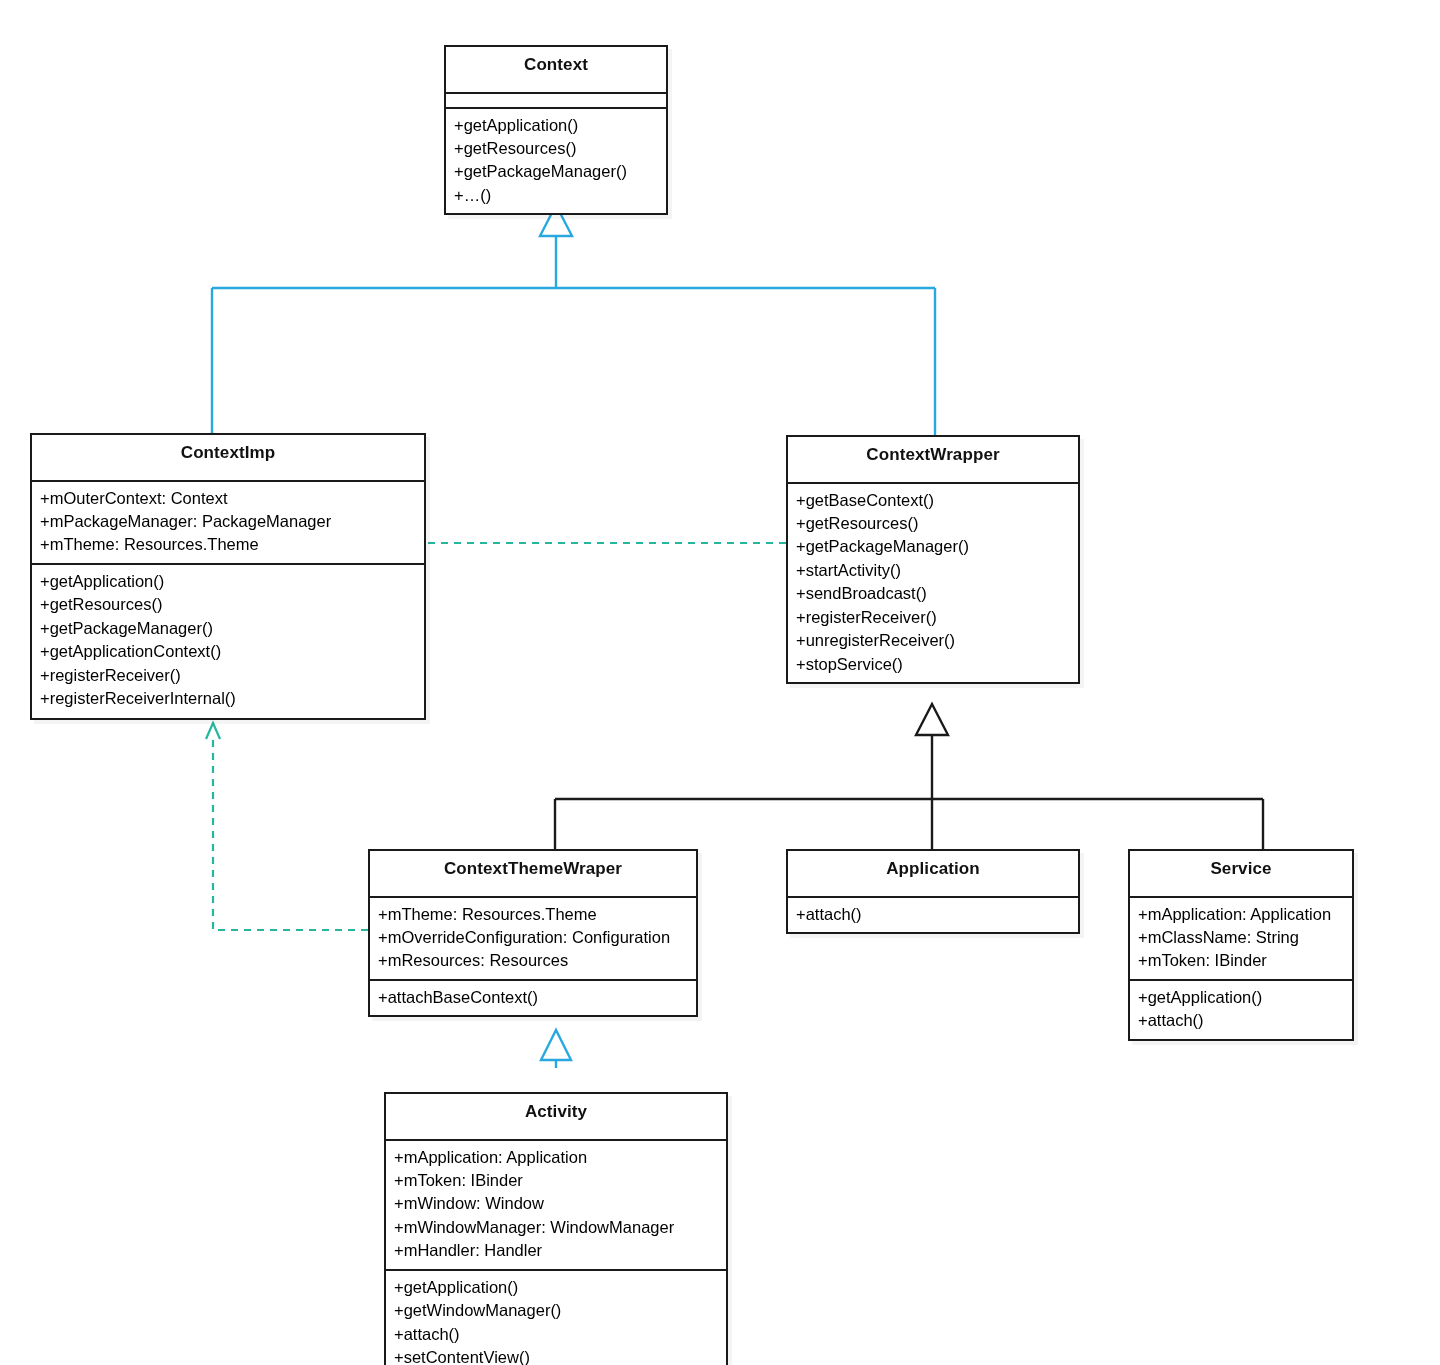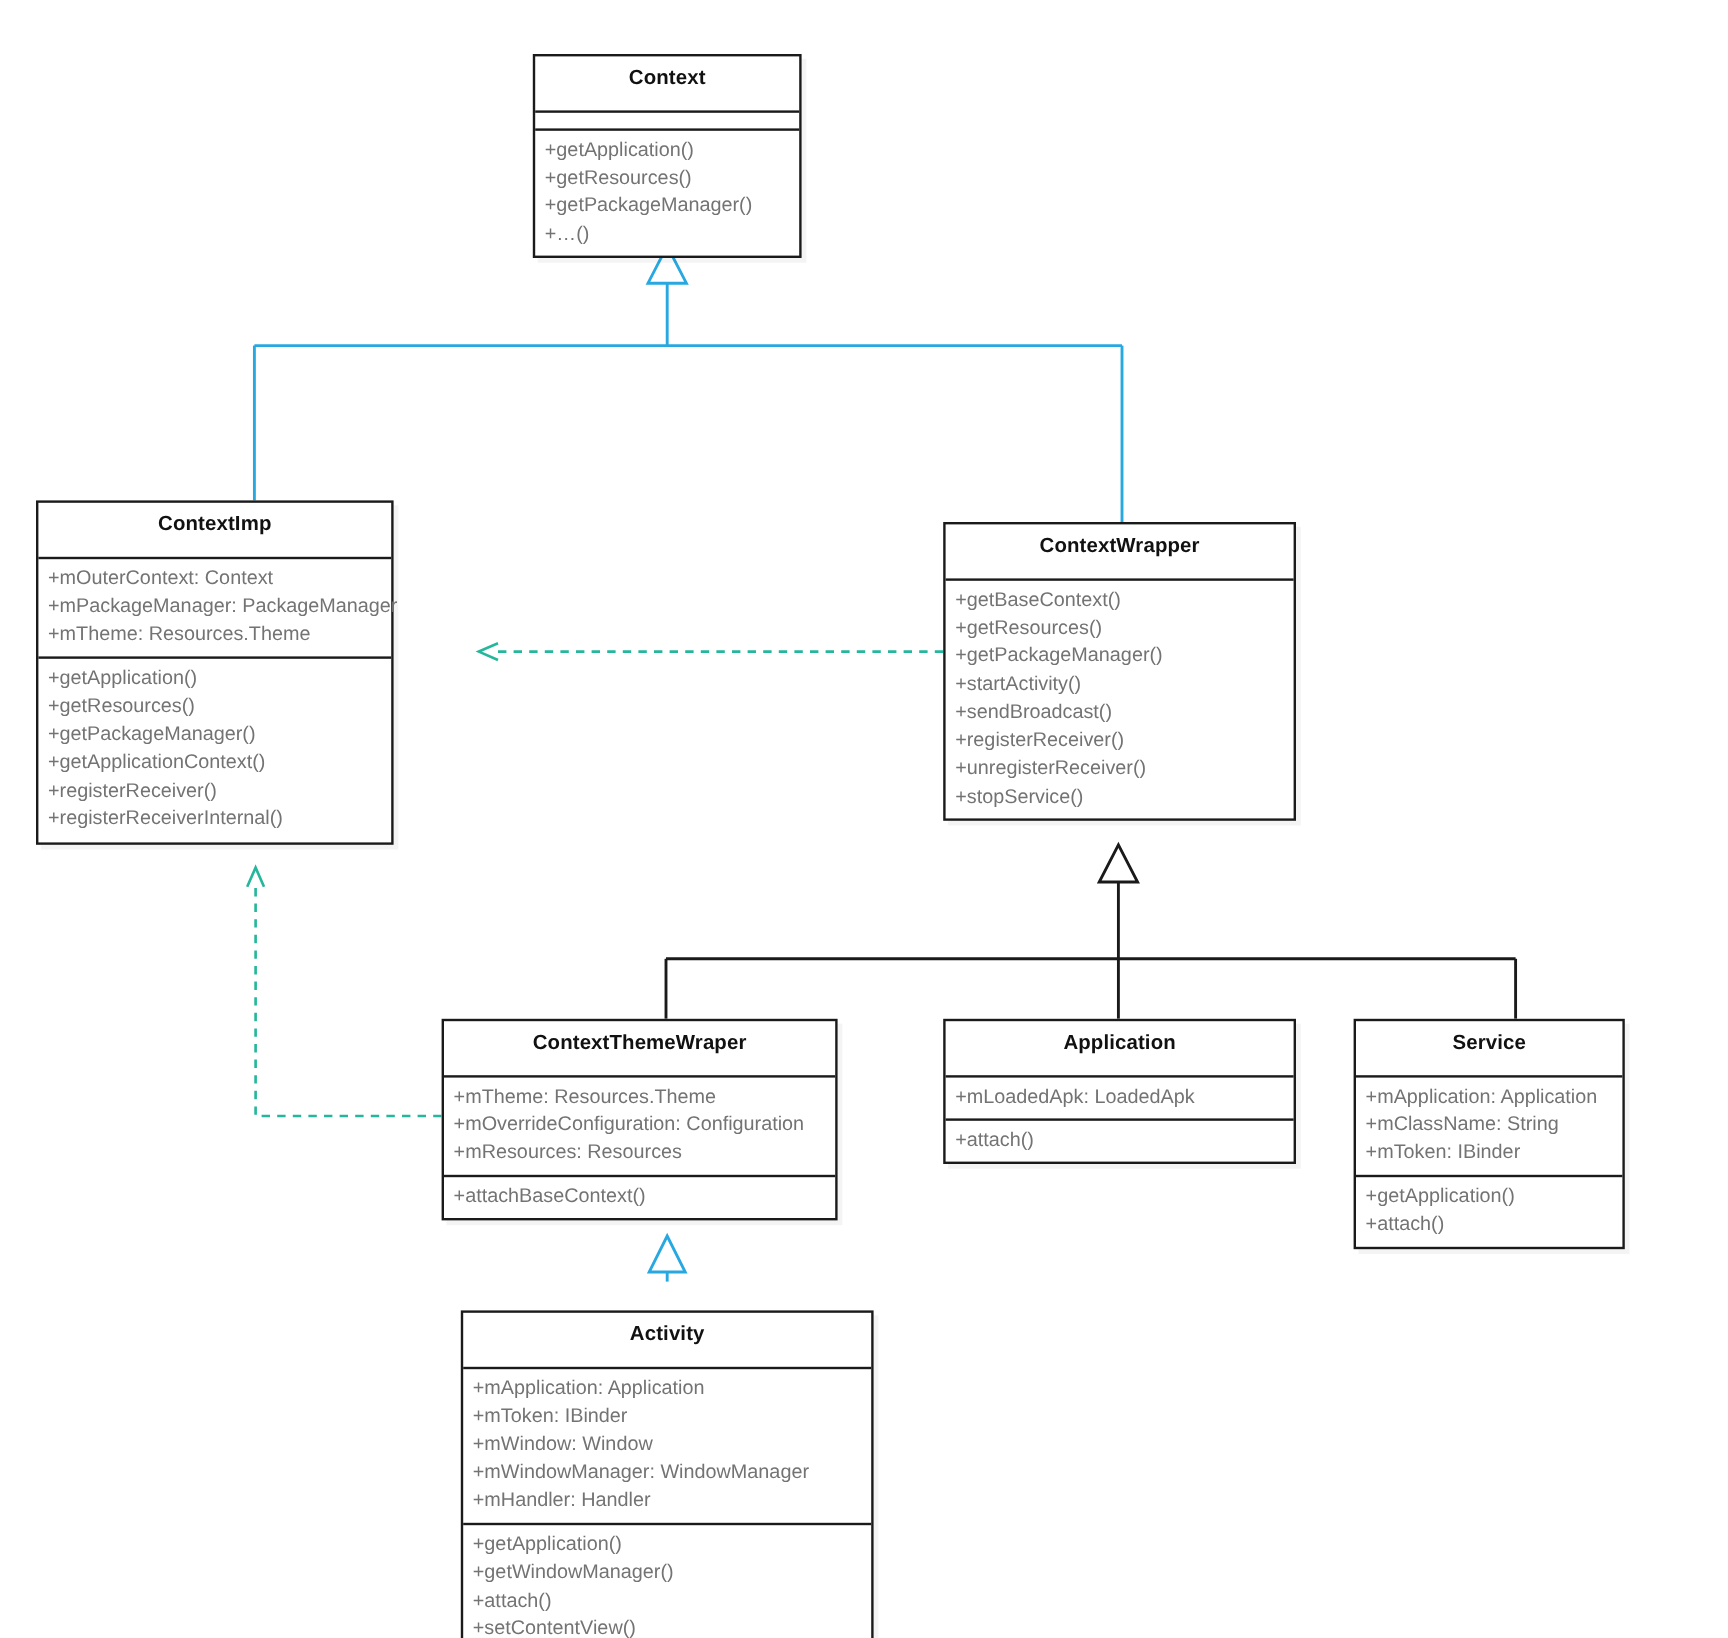--- a/index.html
+++ b/index.html
@@ -40,21 +40,21 @@
     font-size: 17px;
     color: #111111;
     padding: 8px 6px 17px 6px;
     border-bottom: 2px solid #1a1a1a;
     line-height: 1.15;
     letter-spacing: 0.1px;
   }
   .uml-section {
     padding: 5px 8px 6px 8px;
     font-size: 16.5px;
-    color: #737373;
+    color: #000000;
     line-height: 1.42;
     border-bottom: 2px solid #1a1a1a;
   }
   .uml-section:last-child {
     border-bottom: none;
   }
   .uml-section.empty-attrs {
     padding: 0;
     height: 13px;
   }
@@ -121,21 +121,21 @@
     <div class="uml-title">Context</div>
     <div class="uml-section empty-attrs"></div>
     <div class="uml-section grow">
       <div class="uml-row">+getApplication()</div>
       <div class="uml-row">+getResources()</div>
       <div class="uml-row">+getPackageManager()</div>
       <div class="uml-row">+…()</div>
     </div>
   </div>
 
-  <div class="uml-class" style="left:30px; top:417px; width:298px; height:287px;">
+  <div class="uml-class" style="left:30px; top:433px; width:396px; height:287px;">
     <div class="uml-title">ContextImp</div>
     <div class="uml-section">
       <div class="uml-row">+mOuterContext: Context</div>
       <div class="uml-row">+mPackageManager: PackageManager</div>
       <div class="uml-row">+mTheme: Resources.Theme</div>
     </div>
     <div class="uml-section grow">
       <div class="uml-row">+getApplication()</div>
       <div class="uml-row">+getResources()</div>
       <div class="uml-row">+getPackageManager()</div>
@@ -166,23 +166,20 @@
       <div class="uml-row">+mOverrideConfiguration: Configuration</div>
       <div class="uml-row">+mResources: Resources</div>
     </div>
     <div class="uml-section grow">
       <div class="uml-row">+attachBaseContext()</div>
     </div>
   </div>
 
   <div class="uml-class" style="left:786px; top:849px; width:294px;">
     <div class="uml-title">Application</div>
-    <div class="uml-section">
-      <div class="uml-row">+mLoadedApk: LoadedApk</div>
-    </div>
     <div class="uml-section grow">
       <div class="uml-row">+attach()</div>
     </div>
   </div>
 
   <div class="uml-class" style="left:1128px; top:849px; width:226px;">
     <div class="uml-title">Service</div>
     <div class="uml-section">
       <div class="uml-row">+mApplication: Application</div>
       <div class="uml-row">+mClassName: String</div>

